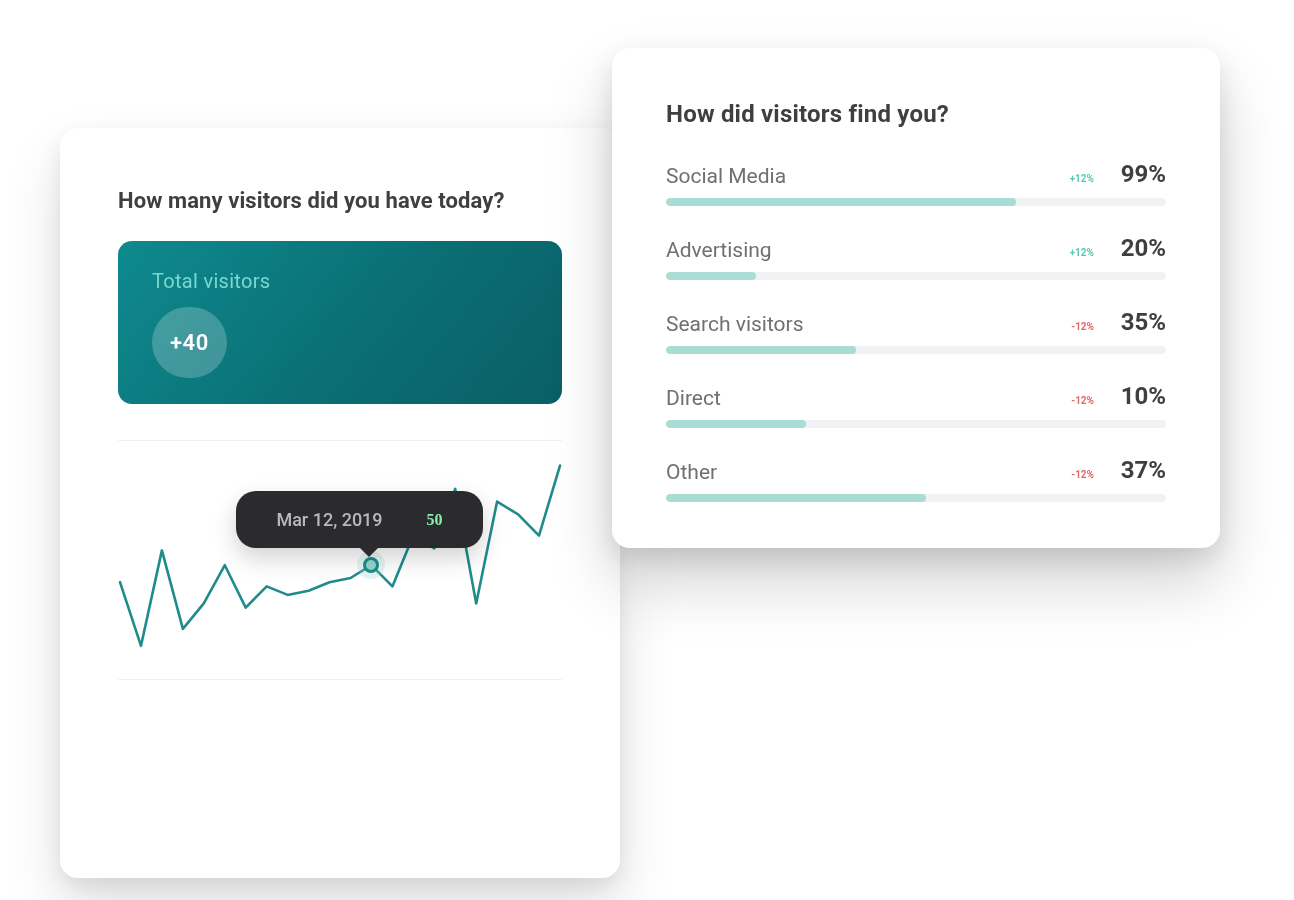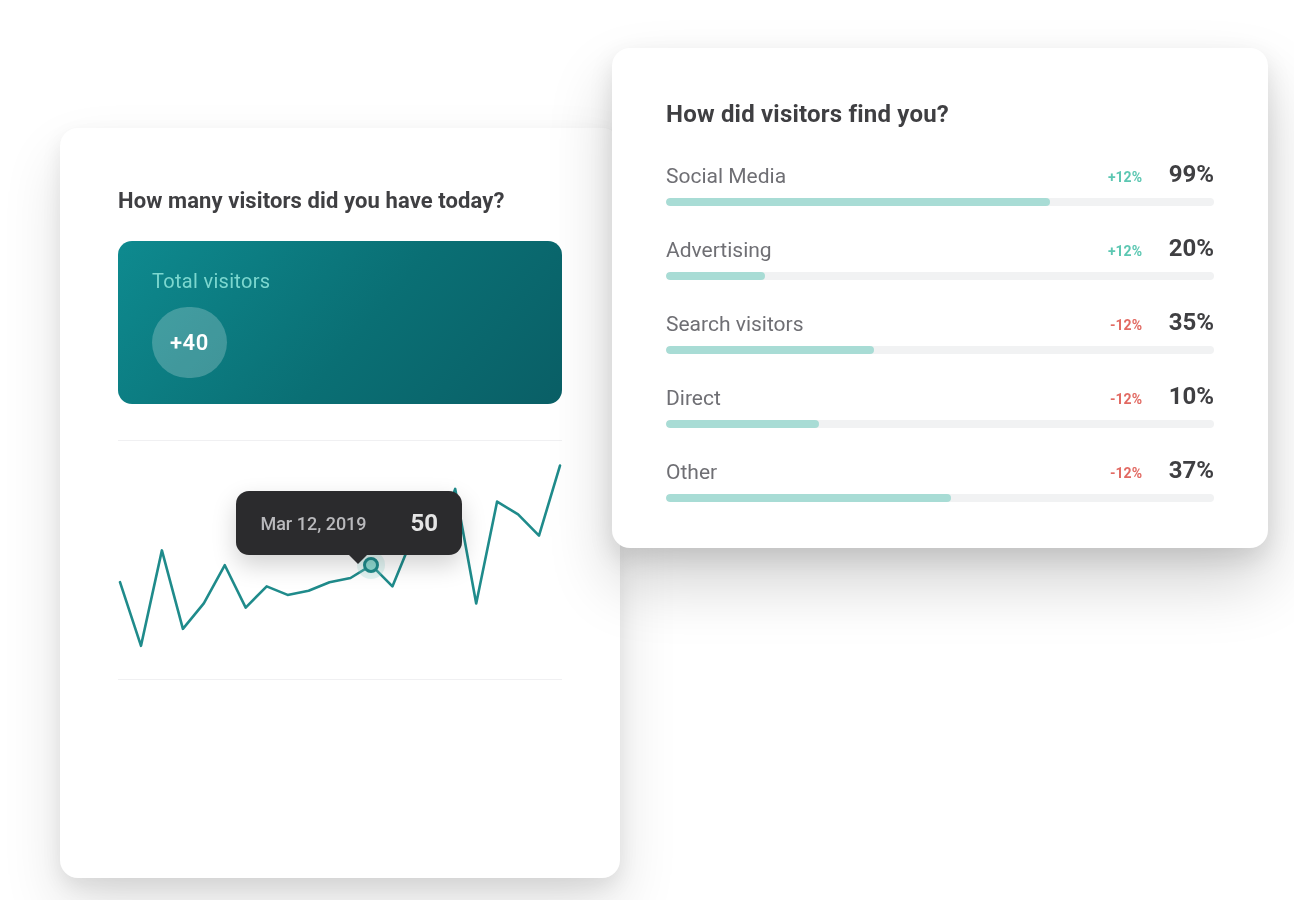--- a/index.html
+++ b/index.html
@@ -70,61 +70,61 @@
     padding: 4px 0;
     position: relative;
     height: 240px;
   }
   .chart-wrap svg { display: block; }
 
   .chart-tooltip {
     position: absolute;
     background: #2b2b2d;
     color: #fff;
-    border-radius: 13px;
-    padding: 18px 24px;
+    border-radius: 20px;
+    padding: 18px 40px;
     display: flex;
     align-items: center;
     gap: 44px;
     font-size: 18px;
     font-weight: 500;
     box-shadow: 0 10px 24px rgba(0,0,0,0.18);
     z-index: 3;
   }
   .chart-tooltip::after {
     content: "";
     position: absolute;
     bottom: -9px;
     left: 54%;
     transform: translateX(-50%);
     width: 0; height: 0;
     border-left: 10px solid transparent;
     border-right: 10px solid transparent;
     border-top: 10px solid #2b2b2d;
   }
   .chart-tooltip .tt-date  { color: #b9b9bc; font-weight: 500; }
-  .chart-tooltip .tt-value { color: #e5e5e5; font-weight: 700; font-size: 24px; }
+  .chart-tooltip .tt-value { color: #86efac; font-weight: 700; font-size: 16px; font-family: Liberation Serif, serif; }
 
   .chart-marker {
     position: absolute;
     width: 16px; height: 16px;
     border-radius: 50%;
     background: #8fd9d0;
     border: 3px solid #1f8b8b;
     box-shadow: 0 0 0 6px rgba(143,217,208,0.25);
     transform: translate(-50%, -50%);
     z-index: 2;
   }
 
   
   .card-right {
     position: absolute;
     left: 612px;
     top: 48px;
-    width: 656px;
+    width: 608px;
     background: #ffffff;
     border-radius: 18px;
     box-shadow: 0 34px 64px rgba(0,0,0,0.18), 0 10px 24px rgba(0,0,0,0.10);
     padding: 52px 54px 46px 54px;
     z-index: 2;
   }
   .card-right h2 {
     font-size: 24px;
     font-weight: 700;
     color: #3f3f42;
@@ -143,21 +143,21 @@
     color: #6f6f74;
     font-size: 21px;
     font-weight: 400;
   }
   .source-right {
     display: flex;
     align-items: baseline;
     gap: 14px;
   }
   .source-delta {
-    font-size: 14px;
+    font-size: 10px;
     font-weight: 700;
   }
   .source-delta.up   { color: #5cc7b2; }
   .source-delta.down { color: #e26a63; }
   .source-value {
     color: #3f3f42;
     font-size: 24px;
     font-weight: 700;
     min-width: 58px;
     text-align: right;

